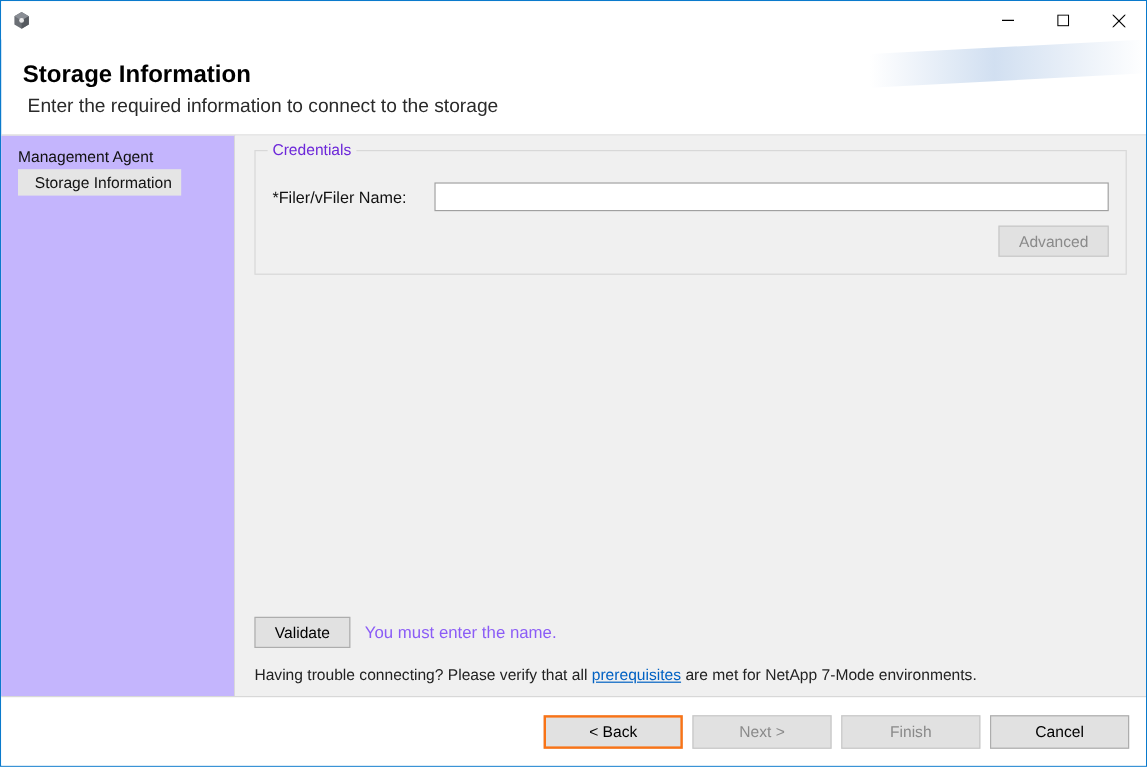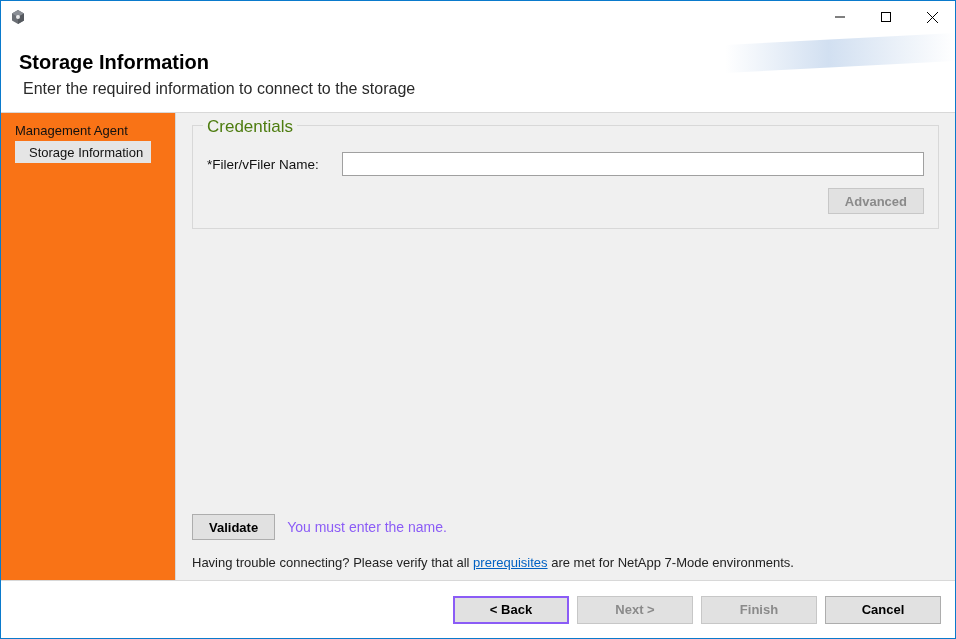--- a/index.html
+++ b/index.html
@@ -61,24 +61,24 @@
       font-size: 16px;
       color: #2a2a2a;
       padding-left: 4px;
     }
     .body {
       flex: 1;
       display: flex;
       min-height: 0;
     }
     .sidebar {
-      width: 175px;
+      width: 195px;
       border-right: 1px solid #d8d8d8;
       padding-top: 6px;
-      background: #f97316;
+      background: #c4b5fd;
     }
     .sidebar-item {
       padding: 3px 14px 3px 14px;
       font-size: 14px;
       color: #111;
       cursor: default;
     }
     .sidebar-item.selected {
       background: #e5e5e5;
       display: inline-block;
@@ -100,22 +100,22 @@
       padding: 16px 14px 14px 14px;
       position: relative;
       background: #f0f0f0;
     }
     .groupbox-legend {
       position: absolute;
       top: -9px;
       left: 10px;
       background: #f0f0f0;
       padding: 0 4px;
-      font-size: 17px;
-      color: #4d7c0f;
+      font-size: 13px;
+      color: #6d28d9;
     }
     .field-row {
       display: flex;
       align-items: center;
       gap: 23px;
       margin-top: 10px;
     }
     .field-label {
       font-size: 13.5px;
       color: #111;
@@ -138,30 +138,29 @@
       height: 26px;
       padding: 0 16px;
       background: #e1e1e1;
       border: 1px solid #adadad;
       font-size: 13px;
       color: #000;
       display: inline-flex;
       align-items: center;
       justify-content: center;
       cursor: default;
-      font-weight: bold;
     }
     .btn.disabled {
       color: #8a8a8a;
       background: #e1e1e1;
       border-color: #c7c7c7;
     }
     .btn.default {
       background: #e1e1e1;
-      border: 2px solid #8b5cf6;
+      border: 2px solid #f97316;
     }
     .validate-row {
       margin-top: auto;
       display: flex;
       align-items: center;
       gap: 12px;
       padding-top: 10px;
     }
     .validation-msg {
       font-size: 14px;

